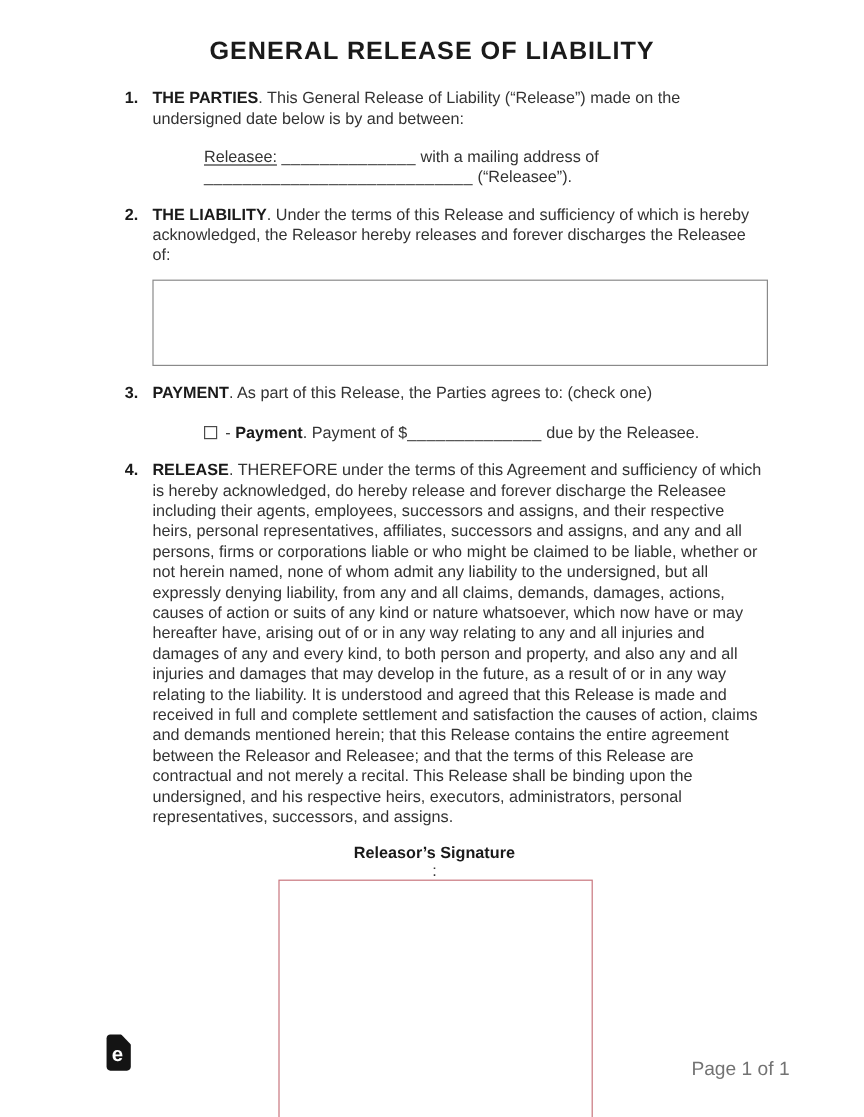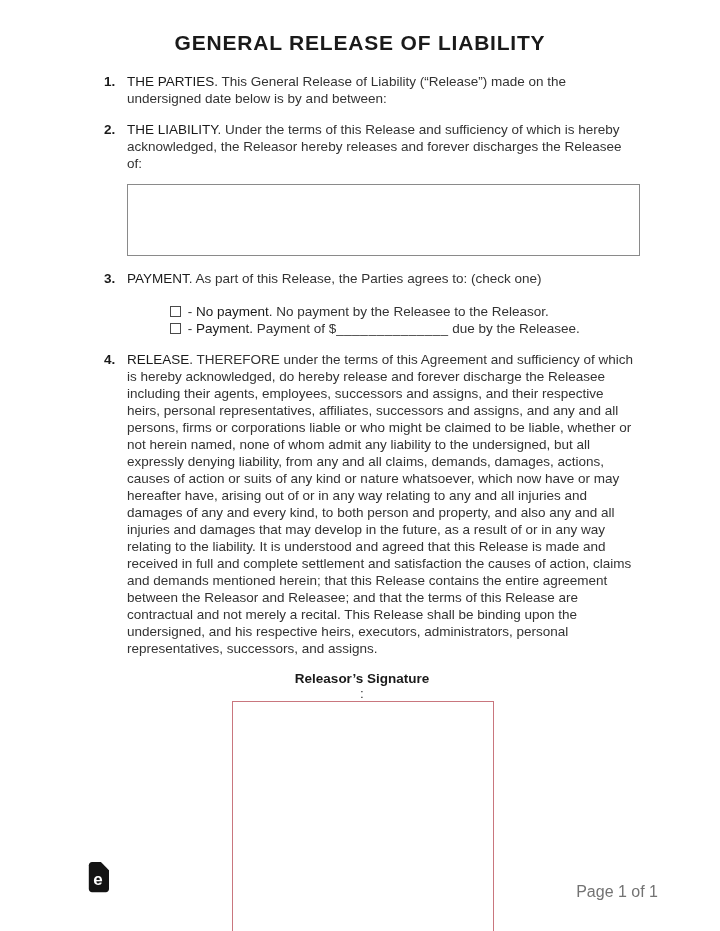--- a/index.html
+++ b/index.html
@@ -19,21 +19,21 @@
 
   .content {
     margin:18px 80px 0 104px;
     font-size:13.5px; line-height:17px;
   }
 
   .section { display:flex; margin-top:14px; }
   .section:first-child { margin-top:0; }
   .section-num { width:23px; flex:0 0 23px; font-weight:bold; color:var(--heading, #1a1a1a); }
   .section-body { flex:1; min-width:0; }
-  .hd { font-weight:normal; color:var(--heading, #1a1a1a); }
+  .hd { font-weight:bold; color:var(--heading, #1a1a1a); }
 
   .party-block { margin:15px 0 0 43px; }
   .u { text-decoration:underline; text-underline-offset:2px; }
   .blank { white-space:nowrap; letter-spacing:0.5px; }
 
   .liability-box {
     margin-top:12px; height:70px;
     border:1.5px solid var(--liability-box-border, #8a8a8a);
     background:#fff;
   }
@@ -78,41 +78,46 @@
   <h1 class="title">GENERAL RELEASE OF LIABILITY</h1>
 
   <div class="content">
 
     <div class="section">
       <div class="section-num">1.</div>
       <div class="section-body">
         <span class="hd">THE PARTIES</span><span>. This General Release of Liability (“Release”) made on the undersigned date below is by and between:</span>
 
 
+        <div class="party-block">
+          <div>
+            <span class="u">Releasee:</span>
+            <span class="blank">______________</span><span> with a mailing address of</span>
+          </div>
+          <div>
+            <span class="blank">____________________________</span><span> (“Releasee”).</span>
+          </div>
+        </div>
       </div>
     </div>
 
     <div class="section">
       <div class="section-num">2.</div>
       <div class="section-body">
         <span class="hd">THE LIABILITY</span><span>. Under the terms of this Release and sufficiency of which is hereby acknowledged, the Releasor hereby releases and forever discharges the Releasee of:</span>
         <div class="liability-box"></div>
       </div>
     </div>
 
     <div class="section">
       <div class="section-num">3.</div>
       <div class="section-body">
         <span class="hd">PAYMENT</span><span>. As part of this Release, the Parties agrees to: (check one)</span>
 
         <div class="options">
-          <div class="option-line">
-            <span class="checkbox"></span>
-            <span>- </span><span class="hd">No payment</span><span>. No payment by the Releasee to the Releasor.</span>
-          </div>
           <div class="option-line">
             <span class="checkbox"></span>
             <span>- </span><span class="hd">Payment</span><span>. Payment of $</span><span class="blank">______________</span><span> due by the Releasee.</span>
           </div>
         </div>
       </div>
     </div>
 
     <div class="section">
       <div class="section-num">4.</div>

